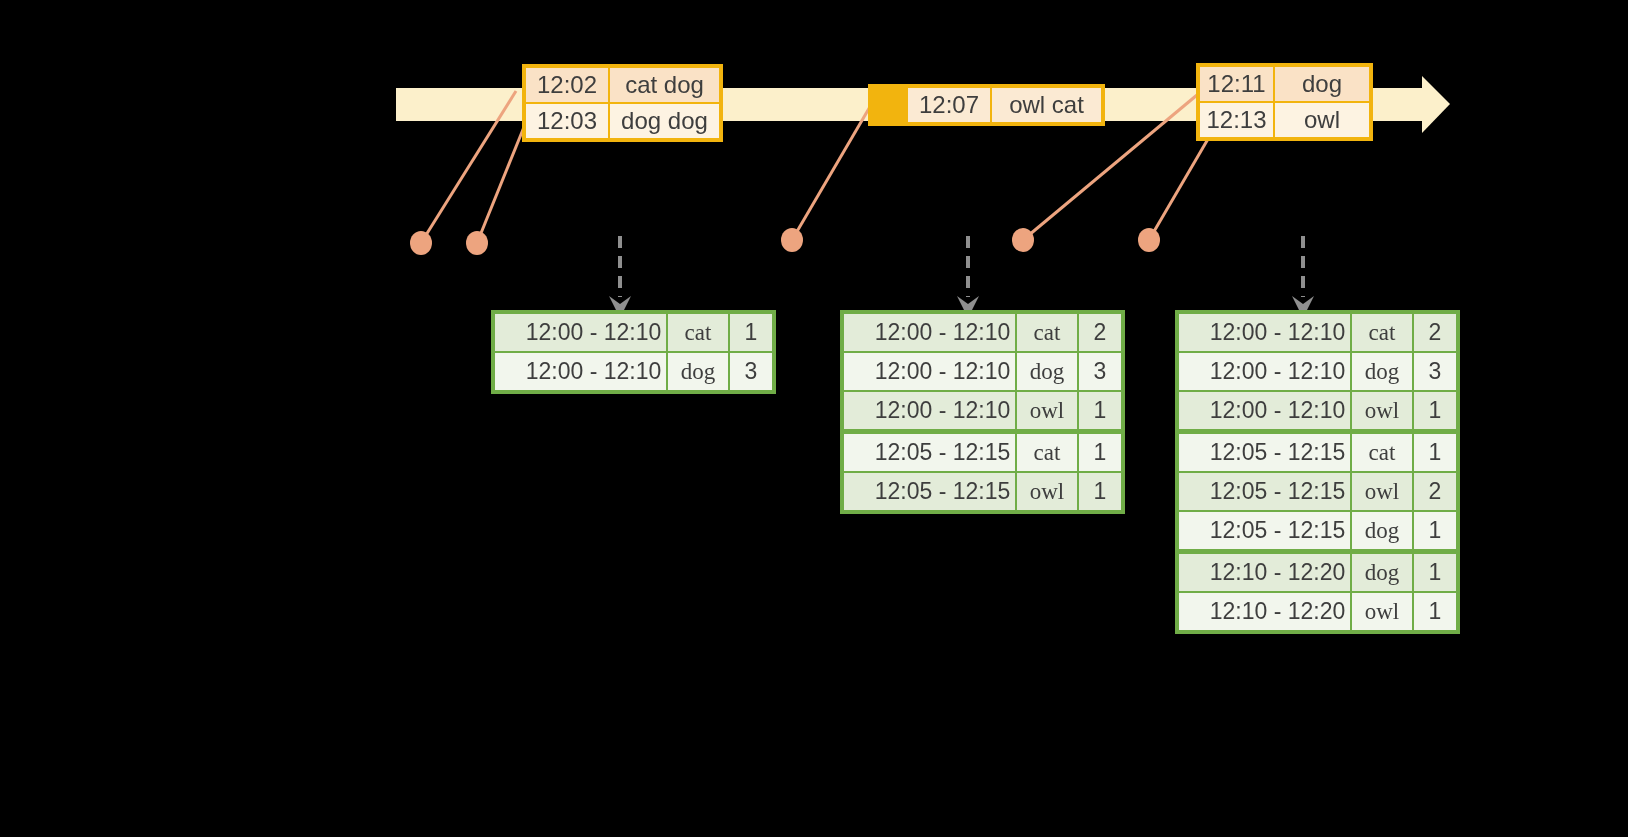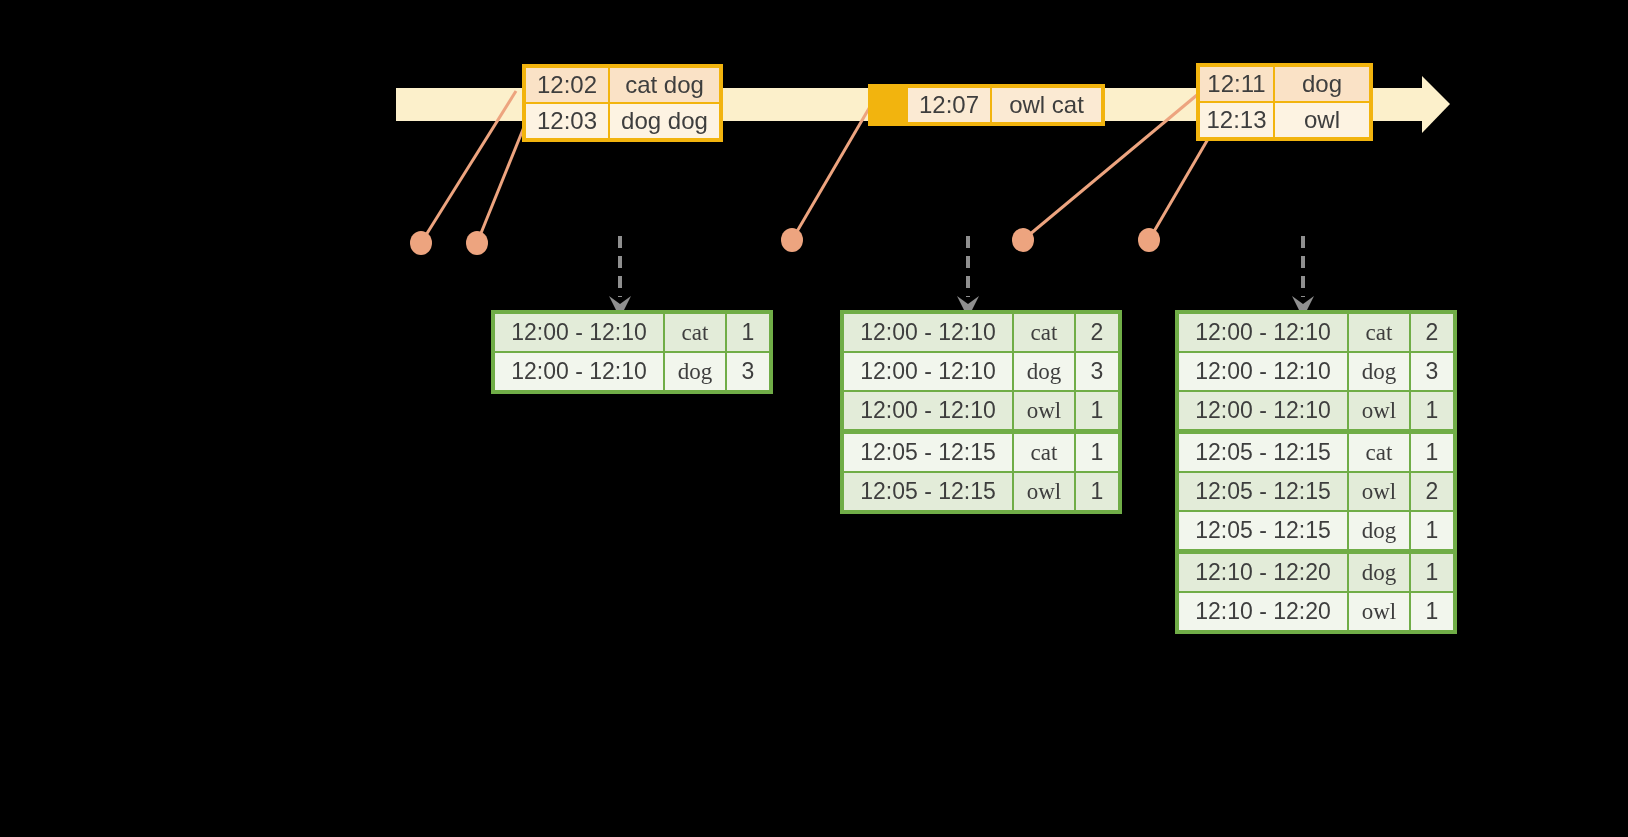--- a/index.html
+++ b/index.html
@@ -21,21 +21,21 @@
   .event-table .shade-light .tcell{background:#fdf3e2;}
   .event-table .shade-mid   .tcell{background:#fbead3;}
   .event-wide .col0{width:82px;}
   .event-wide .col1{width:109px;}
   .event-narrow .col0{width:73px;}
   .event-narrow .col1{width:94px;}
 
   .result-table .tcell{height:37px;font-size:23px;}
   .result-table .shade-dark  .tcell{background:#e3ecd9;}
   .result-table .shade-light .tcell{background:#f2f6ed;}
-  .result-table .col0{width:168px;}
+  .result-table .col0{width:145px;padding-left:26px;}
   .result-table .col1{width:60px;font-family:Liberation Serif, serif;}
   .result-table .col2{width:42px;}
 
   #event-table-1{left:522px;top:64px;}
   #event-table-2{left:868px;top:84px;padding-left:40px;}
   #event-table-3{left:1168px;top:63px;margin-left:28px;}
   #result-table-1{left:491px;top:310px;}
   #result-table-2{left:840px;top:310px;}
   #result-table-3{left:1175px;top:310px;}
 </style>

